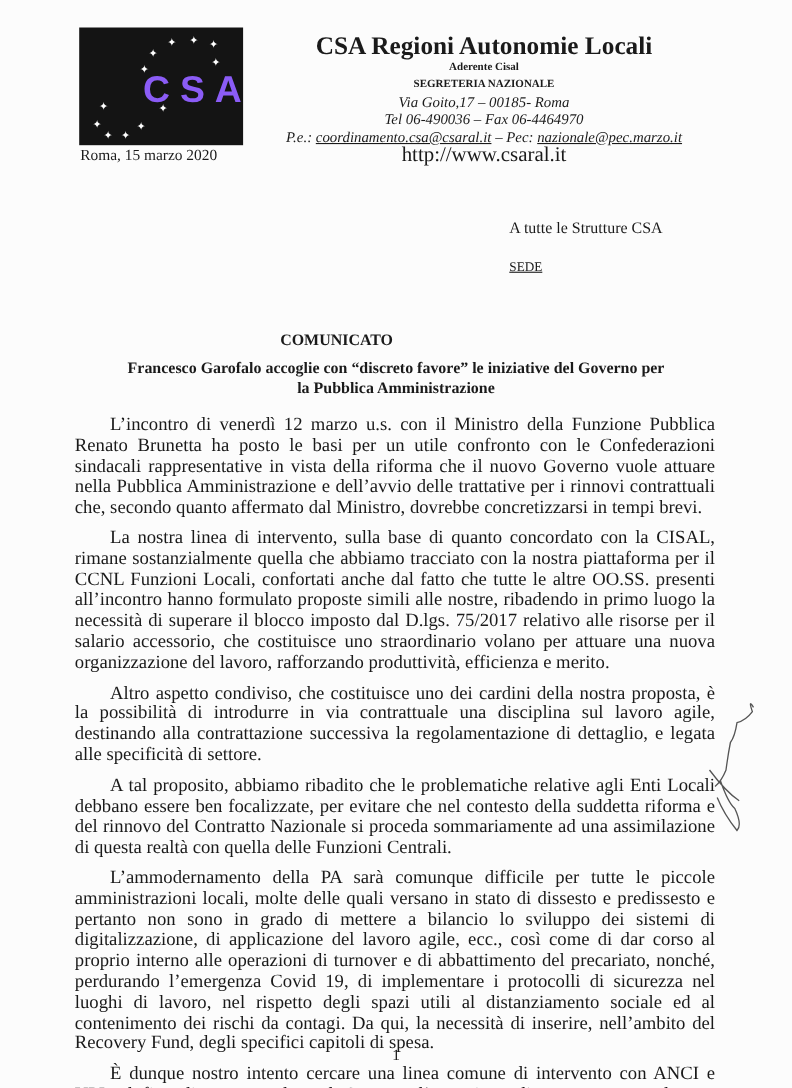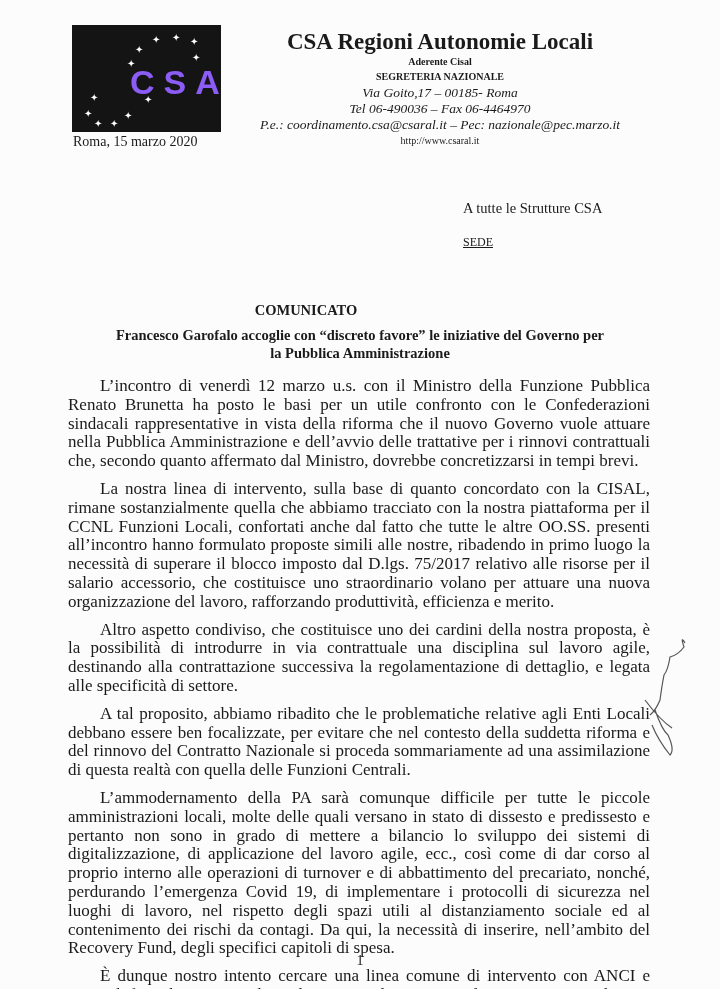--- a/index.html
+++ b/index.html
@@ -6,22 +6,22 @@
   body{width:720px;height:989px;position:relative;overflow:hidden;font-family:"Liberation Serif",serif;color:#1a1a1a;}
   .logo{position:absolute;left:72px;top:25px;width:149px;height:107px;background:#141414;}
   .logo .letters{position:absolute;left:20px;top:38px;color:#8b5cf6;font-family:"Liberation Sans",sans-serif;font-weight:bold;font-size:34px;letter-spacing:9px;margin-left:38px;}
   .star{position:absolute;color:#fff;font-size:10px;line-height:10px;}
   .date{position:absolute;left:73px;top:134px;font-size:14px;}
   .hdr{position:absolute;left:250px;top:28px;width:380px;text-align:center;}
   .hdr .org{font-size:23px;font-weight:bold;line-height:28px;}
   .hdr .sub{font-size:10px;font-weight:bold;line-height:12px;}
   .hdr .seg{font-size:10px;font-weight:bold;line-height:17px;}
   .hdr .it{font-size:13.5px;font-style:italic;line-height:16px;}
-  .hdr .url{font-size:10px;line-height:16px;}
-  .u{}
+  .hdr .url{font-size:19px;line-height:16px;}
+  .u{text-decoration:underline;}
   .recip{position:absolute;left:463px;top:200px;font-size:14.5px;}
   .sede{position:absolute;left:463px;top:235px;font-size:12px;text-decoration:underline;}
   .title{position:absolute;left:0;width:612px;top:302px;text-align:center;font-weight:bold;font-size:14.5px;}
   .subtitle{position:absolute;left:110px;width:500px;top:326px;text-align:center;font-weight:bold;font-size:14.5px;line-height:18px;}
   .body{position:absolute;left:68px;width:582px;top:377px;font-size:17px;line-height:18.8px;text-align:justify;}
   .body p{margin:0 0 9px 0;text-indent:32px;}
   .pagenum{position:absolute;left:0;width:720px;top:953px;text-align:center;font-size:14px;}
   .sig{position:absolute;left:640px;top:625px;}
 </style>
 </head>

